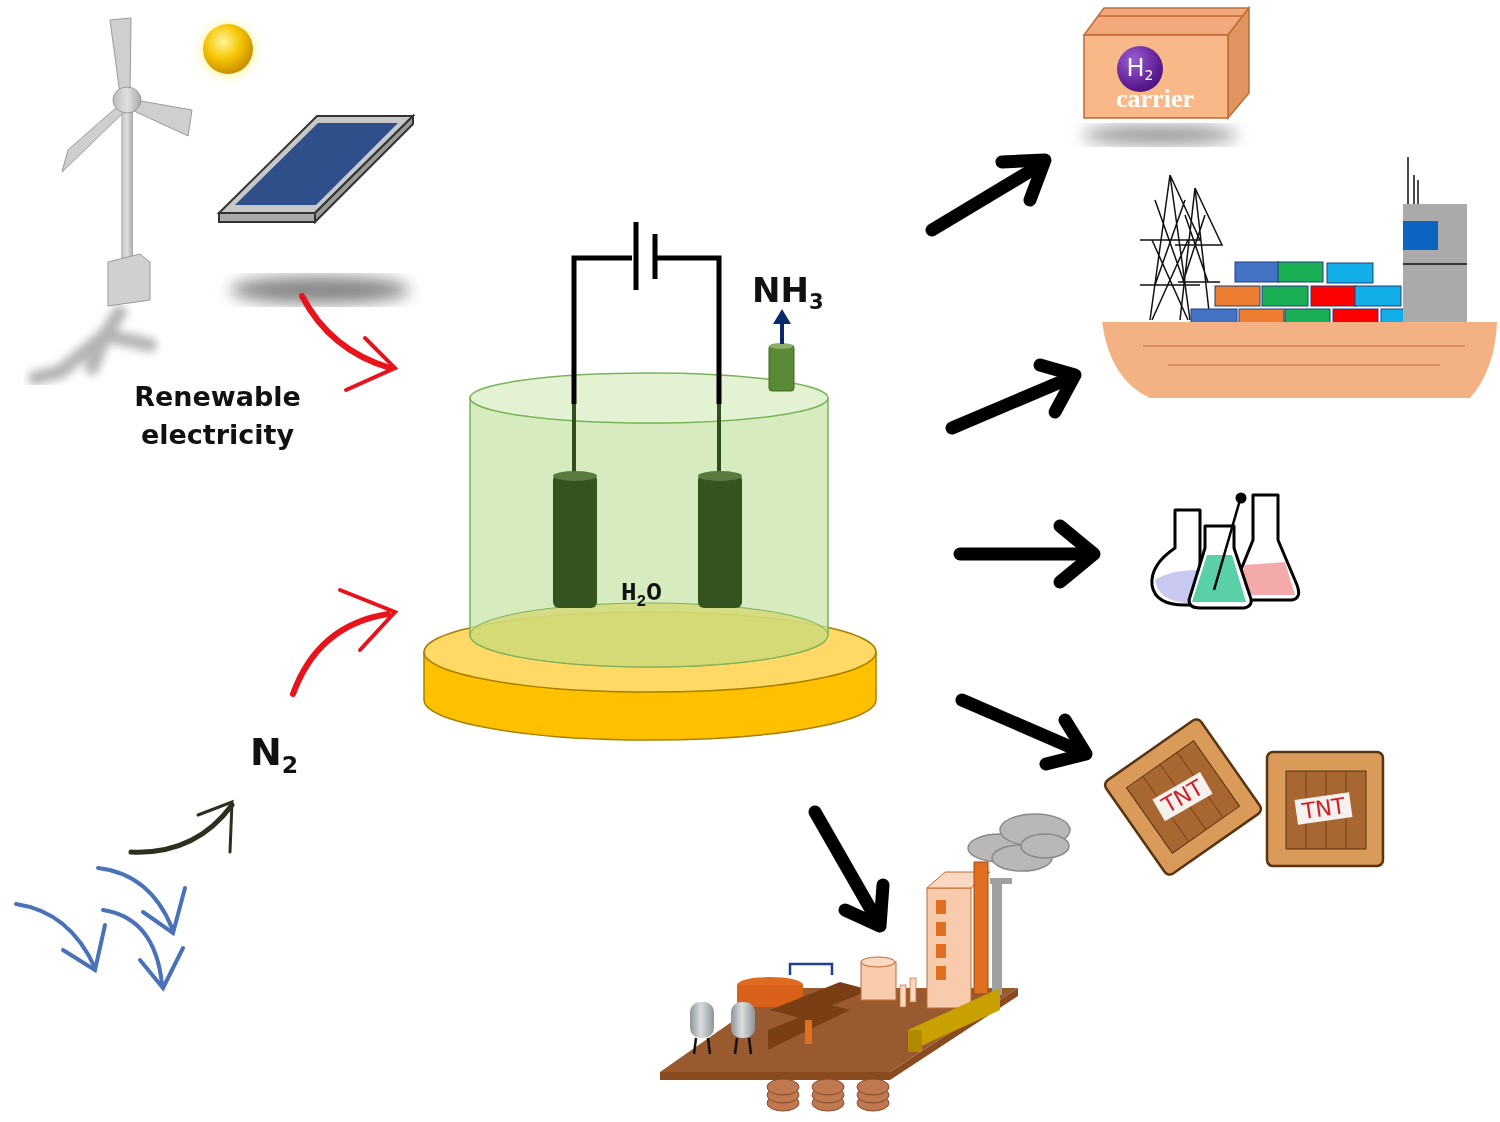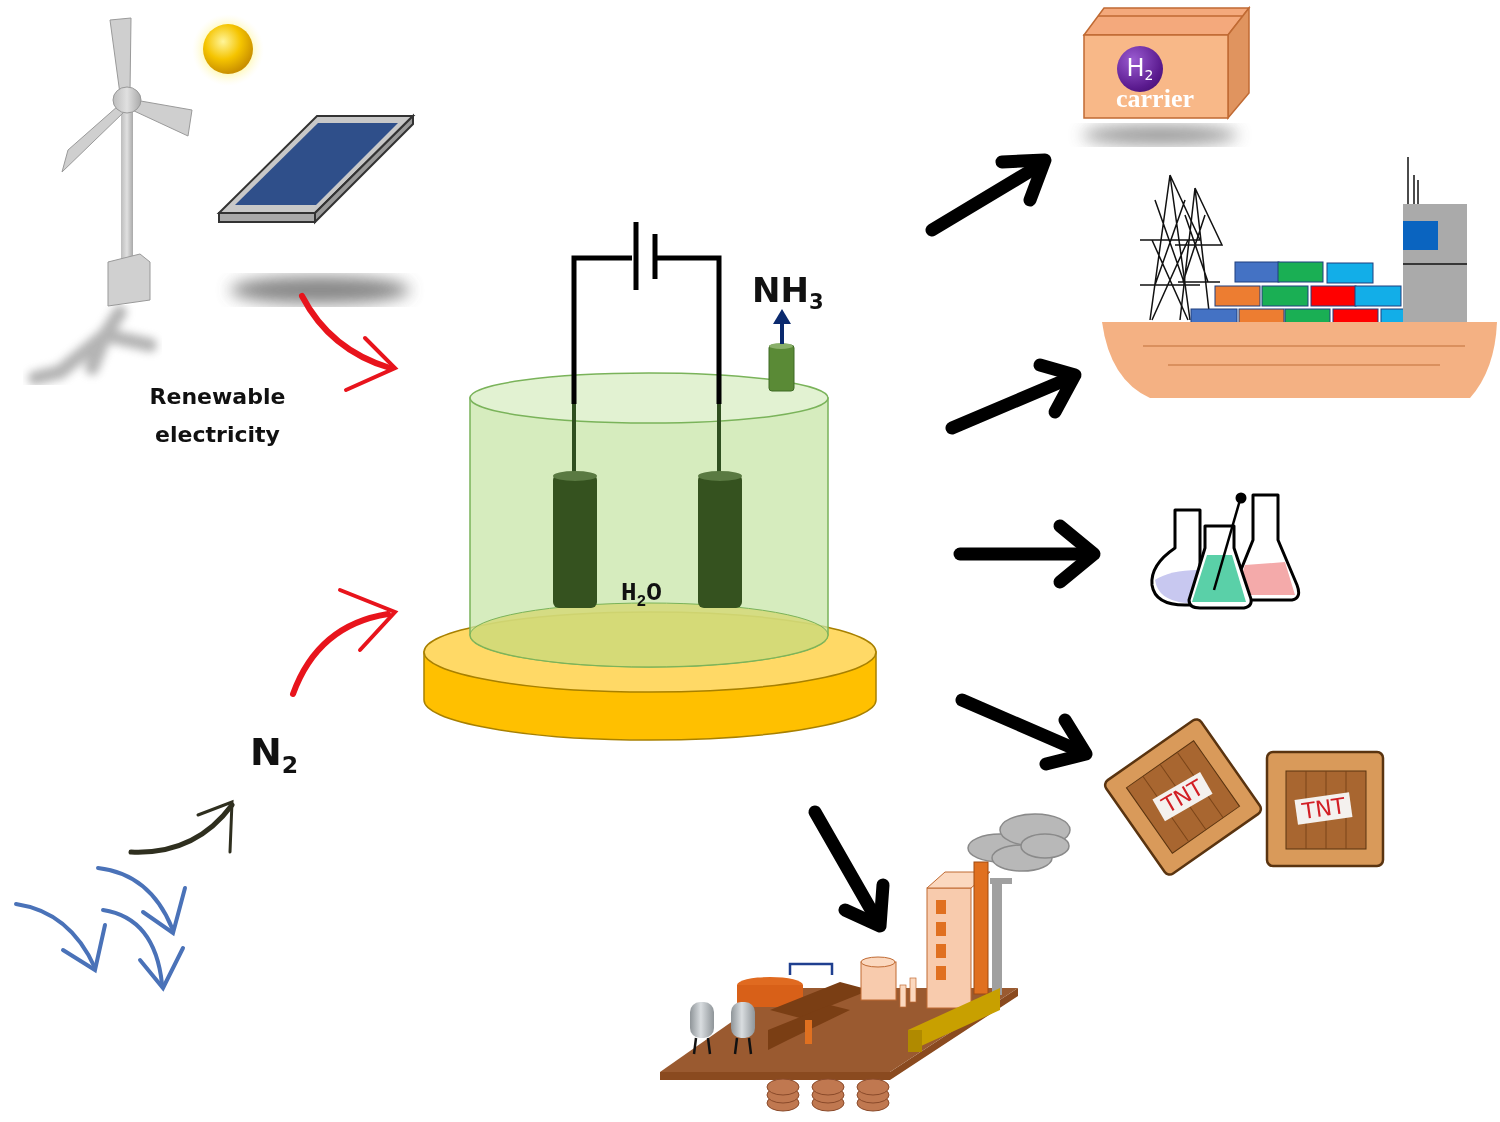--- a/index.html
+++ b/index.html
@@ -1,19 +1,19 @@
 <!DOCTYPE html>
 <html><head>
 <meta charset="utf-8">
 <style>
   html, body { margin:0; padding:0; background:#ffffff; }
   #canvas { position:relative; width:1500px; height:1122px; overflow:hidden; background:#fff; font-family:"DejaVu Sans", "Liberation Sans", sans-serif; }
   svg { position:absolute; left:0; top:0; }
   .lbl { position:absolute; color:#111; font-weight:bold; white-space:nowrap; }
-  .renew { left:130px; top:378px; width:175px; text-align:center; font-size:22px; line-height:38px; }
+  .renew { left:130px; top:378px; width:175px; text-align:center; font-size:27px; line-height:38px; }
   .nh3 { left:752px; top:250px; font-size:34px;margin-top:20px; }
   .nh3 sub, .n2 sub, .h2o sub { font-size:0.62em; vertical-align:-0.35em; }
   .h2o { left:621px; top:578px; font-size:26px;font-family:Liberation Mono, monospace; }
   .n2 { left:250px; top:730px; font-size:38px; }
   .carrier { left:1095px; top:84px; width:120px; text-align:center; font-size:26px; color:#fff;font-family:Liberation Serif, serif; }
   .h2ball { left:1117px; top:46px; width:46px; height:46px; border-radius:50%; background:radial-gradient(circle at 35% 30%, #9a5bd1, #5a1a8e 65%, #3a0a66); color:#fff; font-weight:normal; font-size:24px; text-align:center; line-height:44px; }
   .h2ball sub { font-size:14px; vertical-align:-4px; }
   .tnt { position:absolute; font-family:"DejaVu Sans", sans-serif; font-size:22px; color:#d21f25; background:#f4f1ee; padding:0 6px; }
 </style>
 </head>

